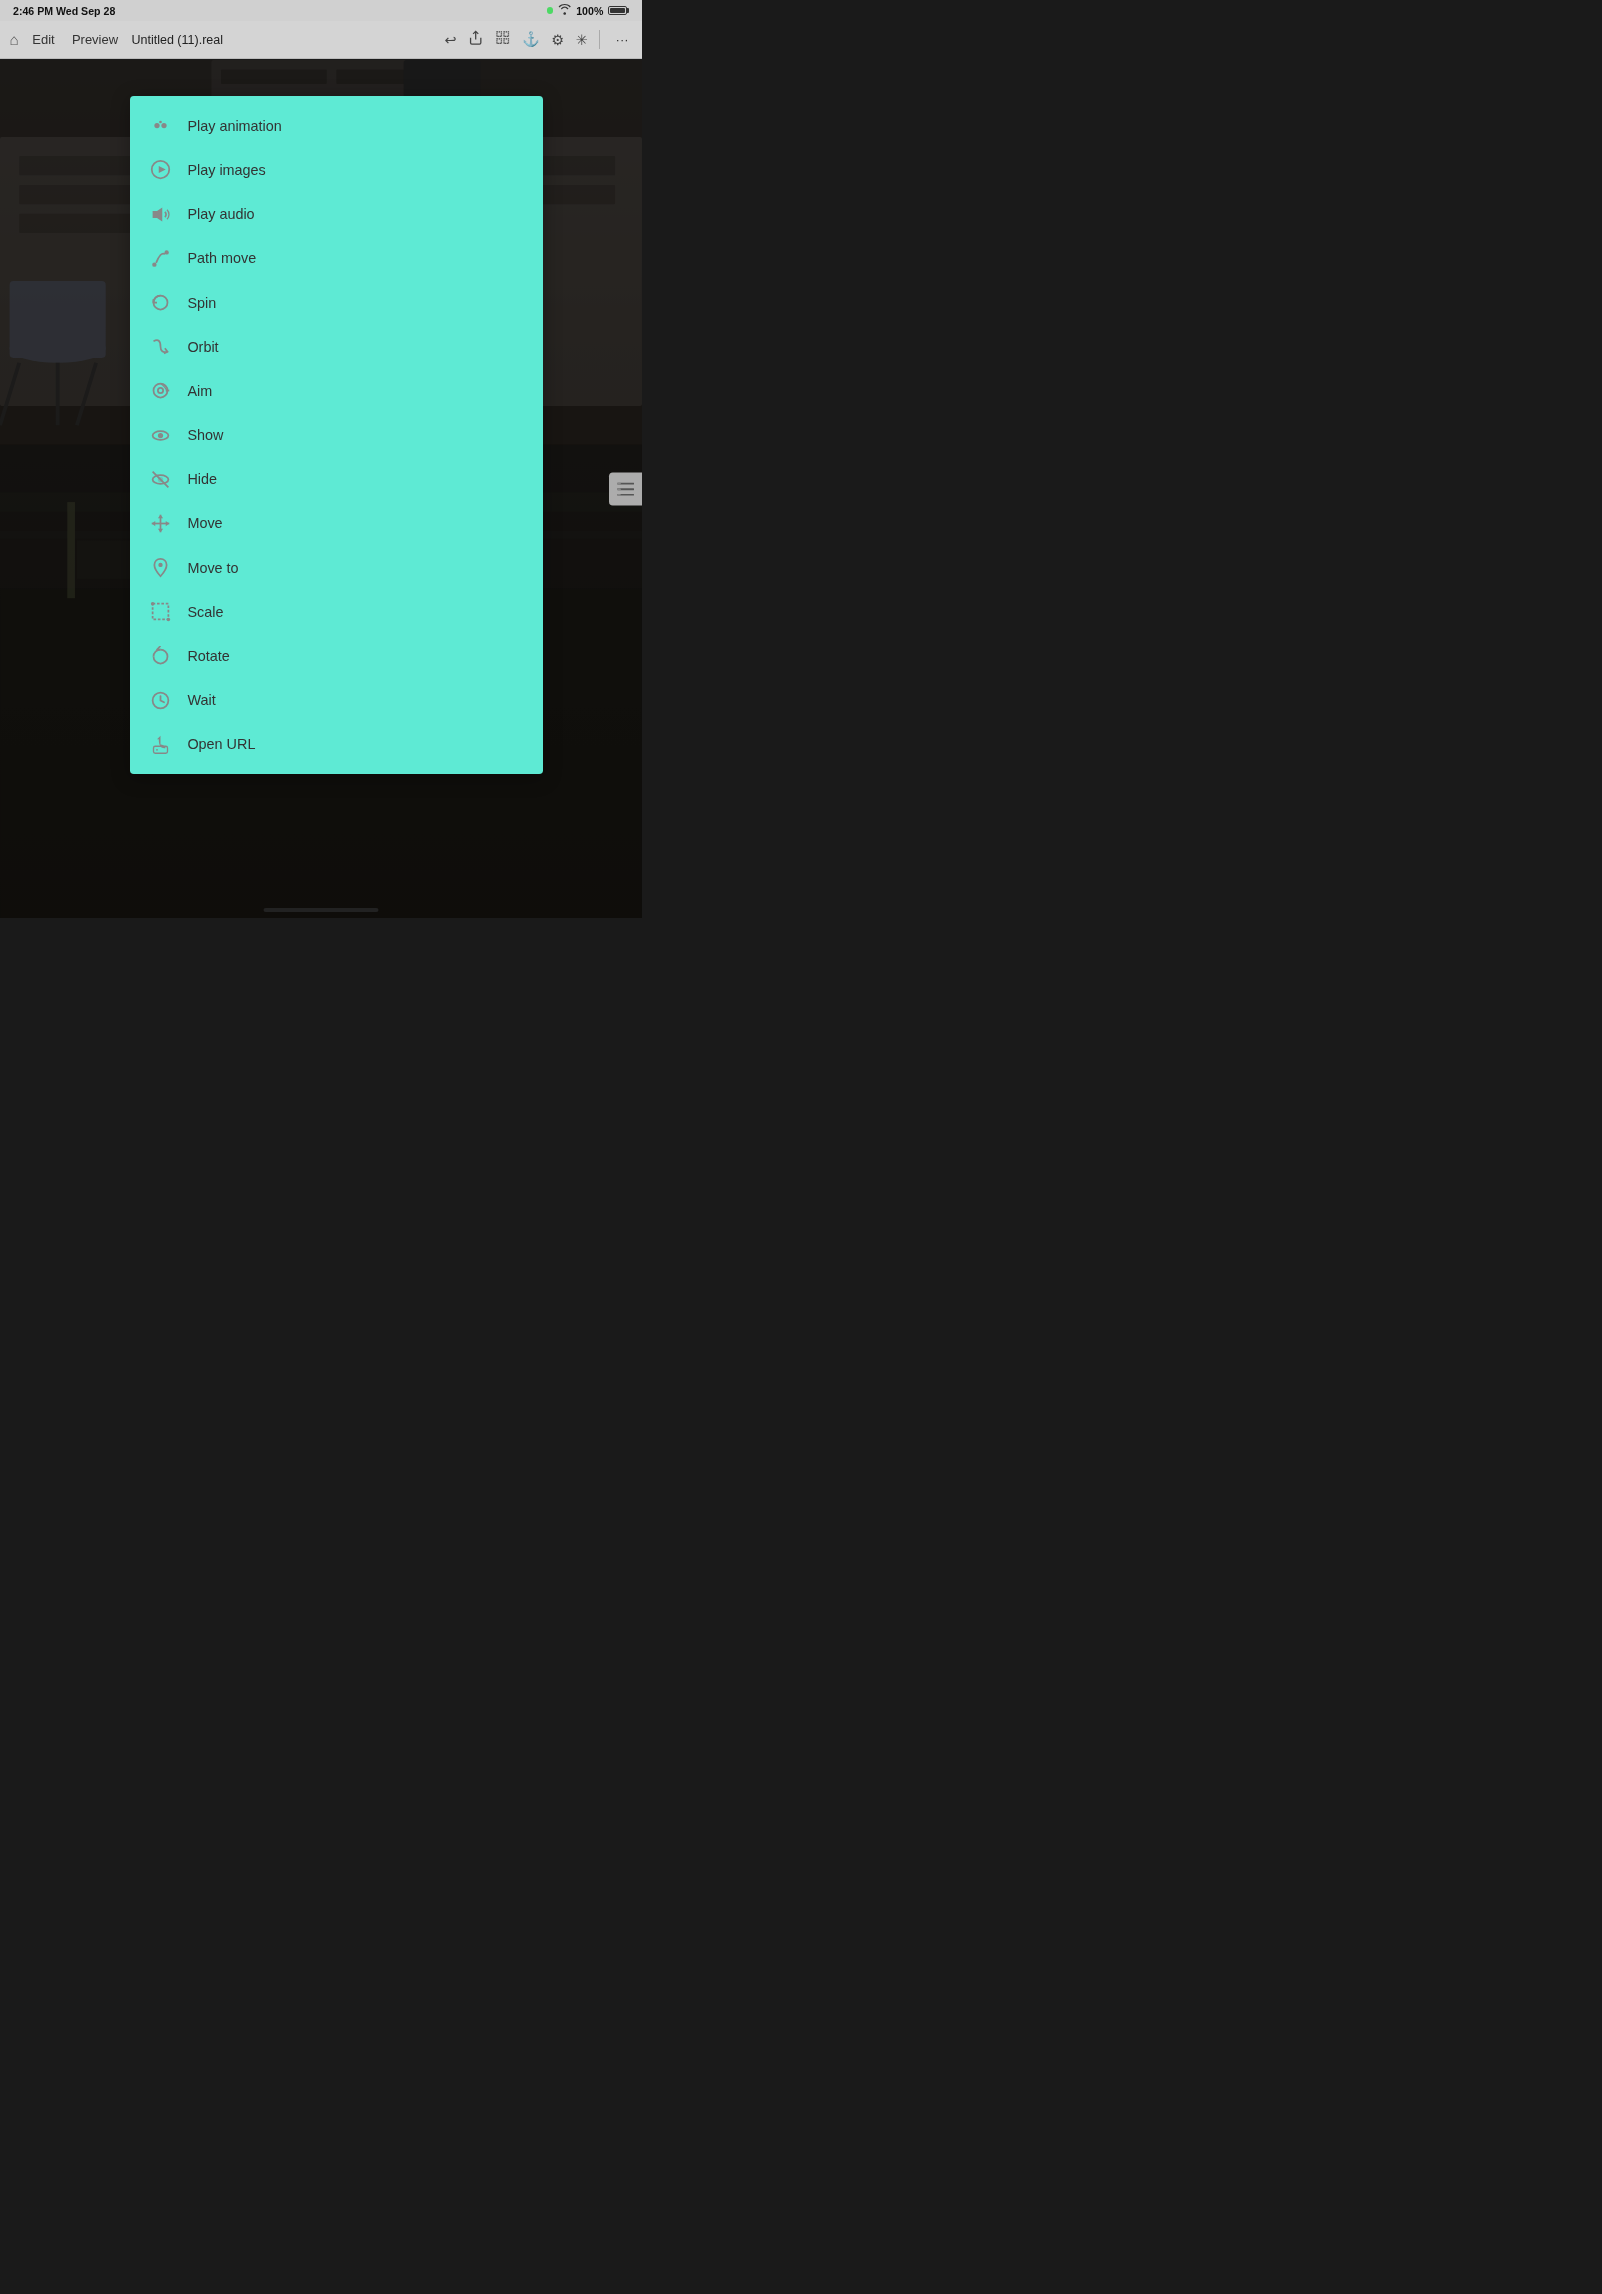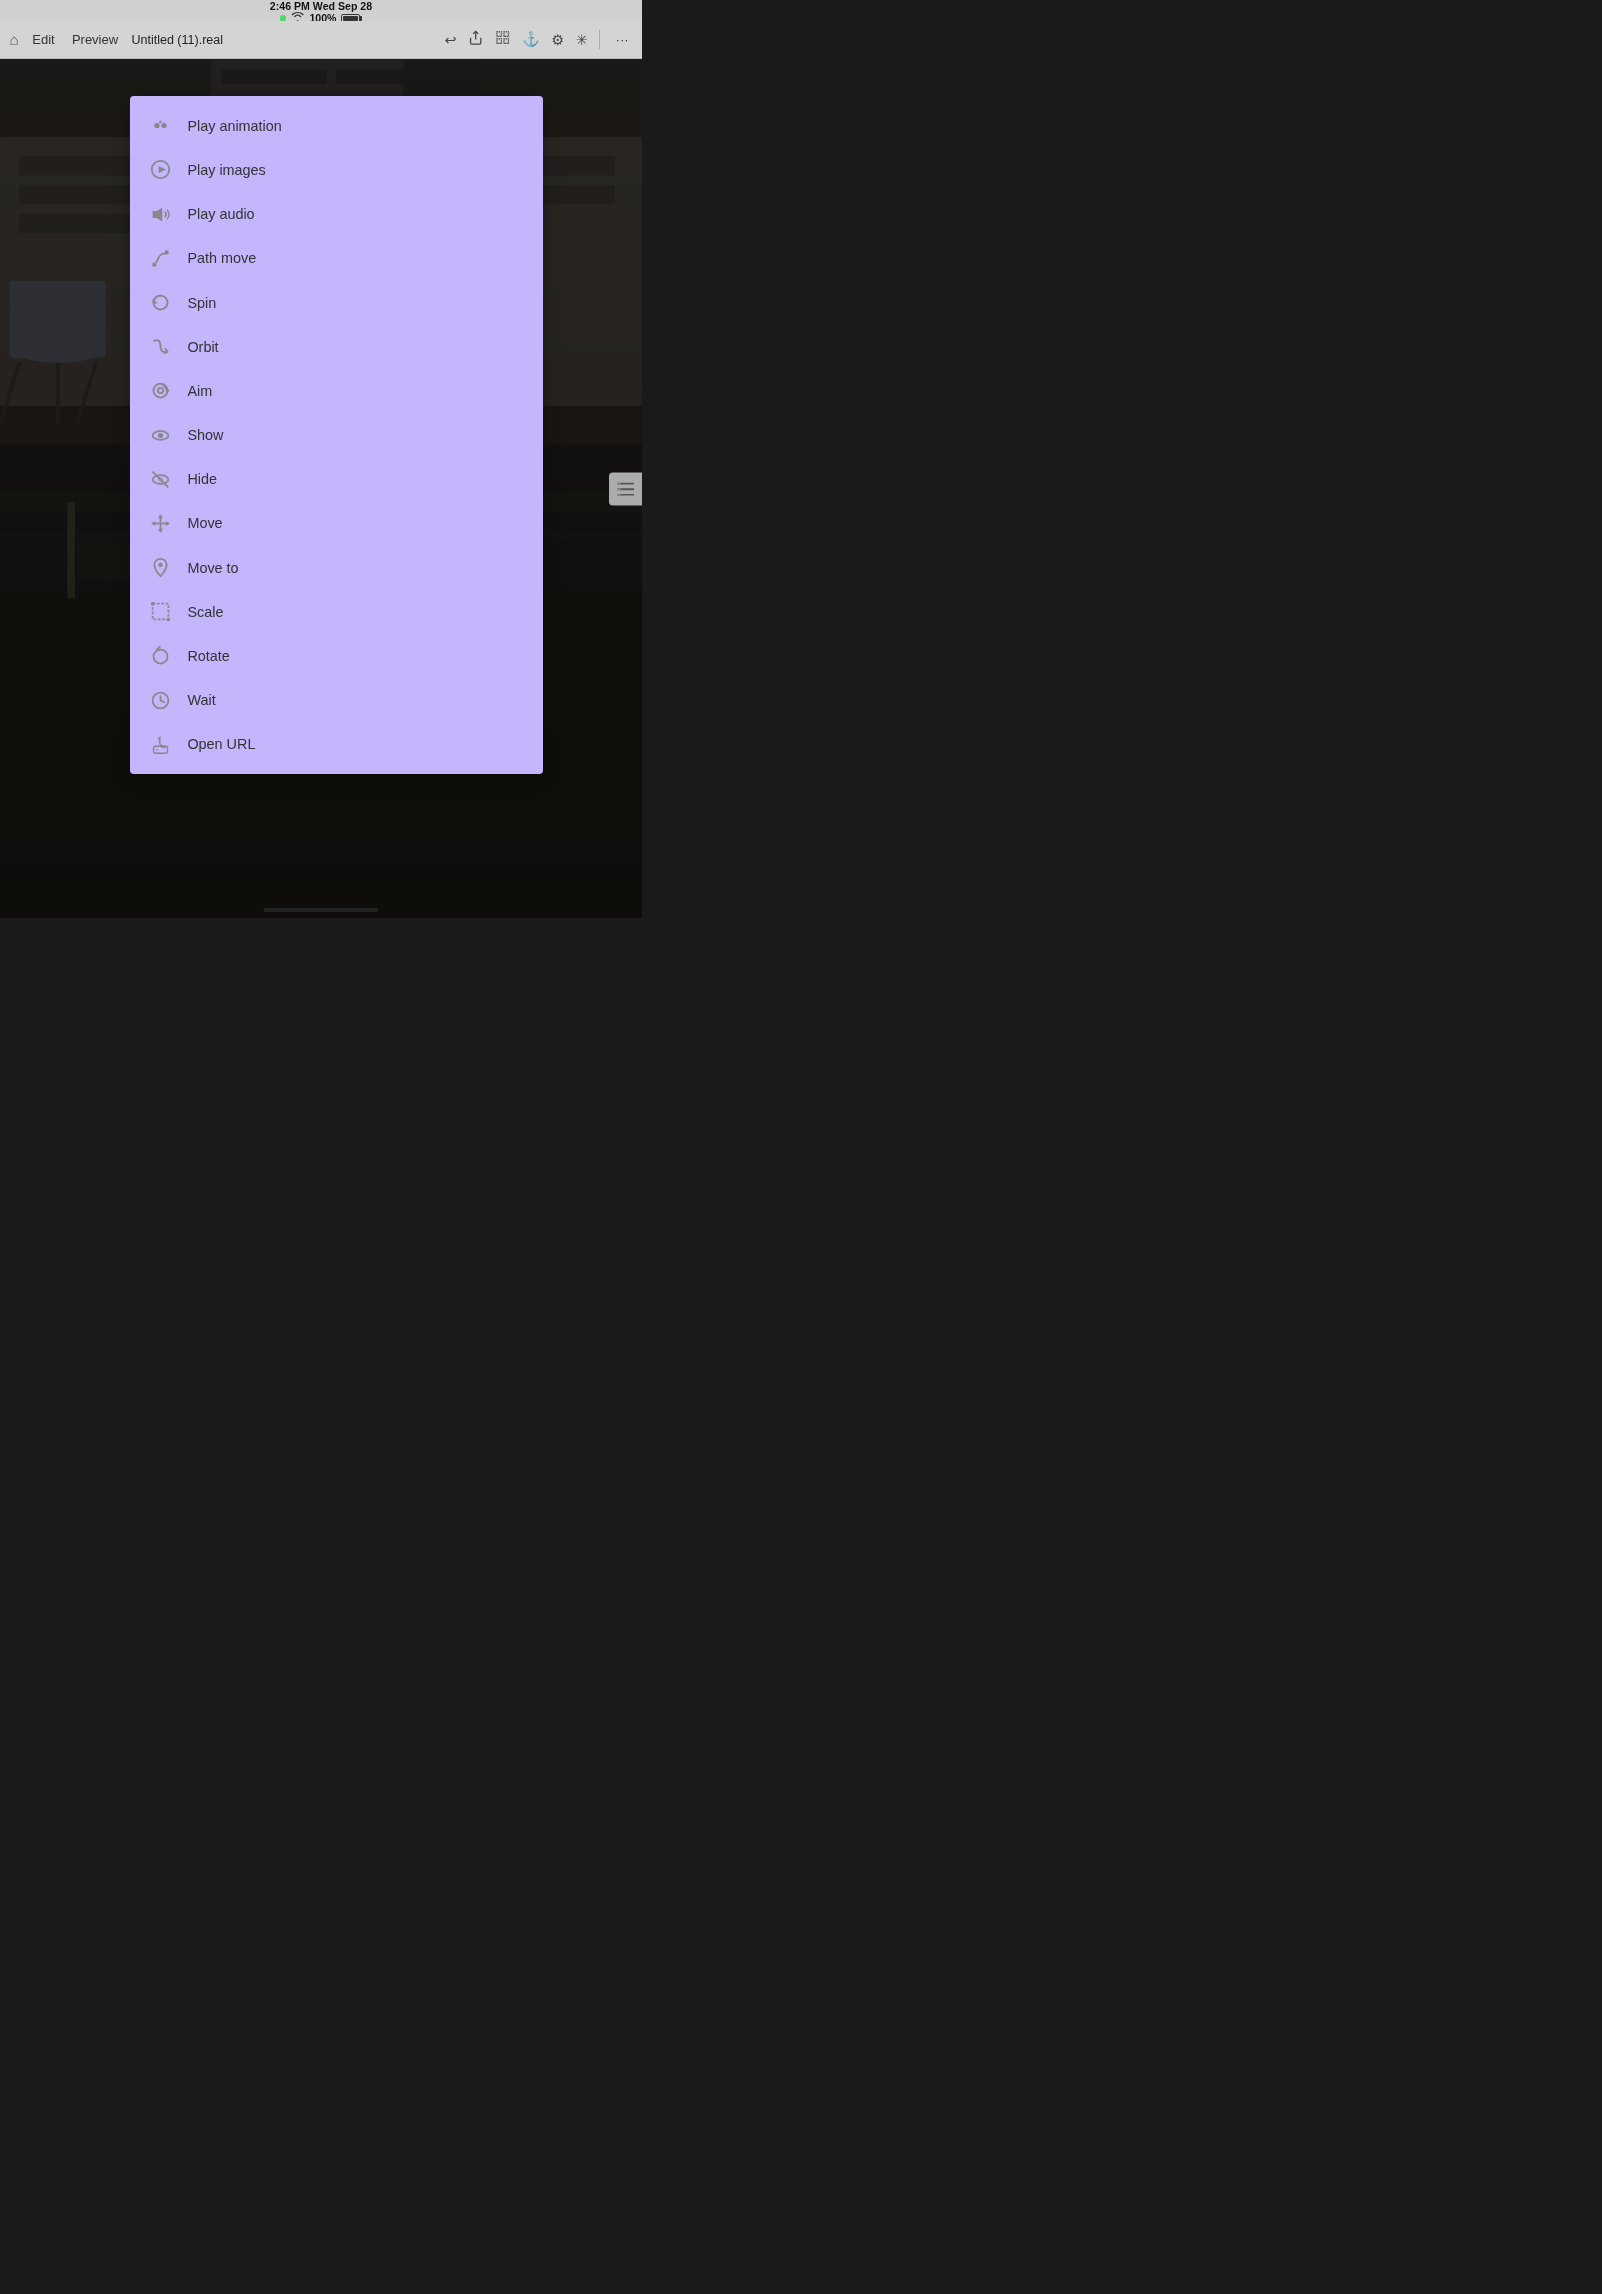--- a/index.html
+++ b/index.html
@@ -17,23 +17,22 @@
     .status-bar {
       position: absolute;
       top: 0;
       left: 0;
       right: 0;
       height: 21px;
       background: #d0d0d0;
       display: flex;
       align-items: center;
       justify-content: space-between;
-      padding: 0 7px;
+      padding: 0 13px;
       z-index: 100;
-      flex-direction: column;
     }
 
     .status-left {
       font-size: 10.6px;
       font-weight: 600;
       color: #111;
     }
 
     .status-right {
       display: flex;
@@ -144,21 +143,21 @@
       z-index: 50;
       cursor: pointer;
     }
 
     
     .dropdown-menu {
       position: absolute;
       top: 96px;
       left: 130px;
       width: 413px;
-      background: #c4b5fd;
+      background: #5eead4;
       border-radius: 3.8px;
       box-shadow: 0 3.8px 19px rgba(0,0,0,0.3);
       z-index: 200;
       padding: 7.7px 0;
     }
 
     .menu-item {
       display: flex;
       align-items: center;
       padding: 10.6px 19px;

